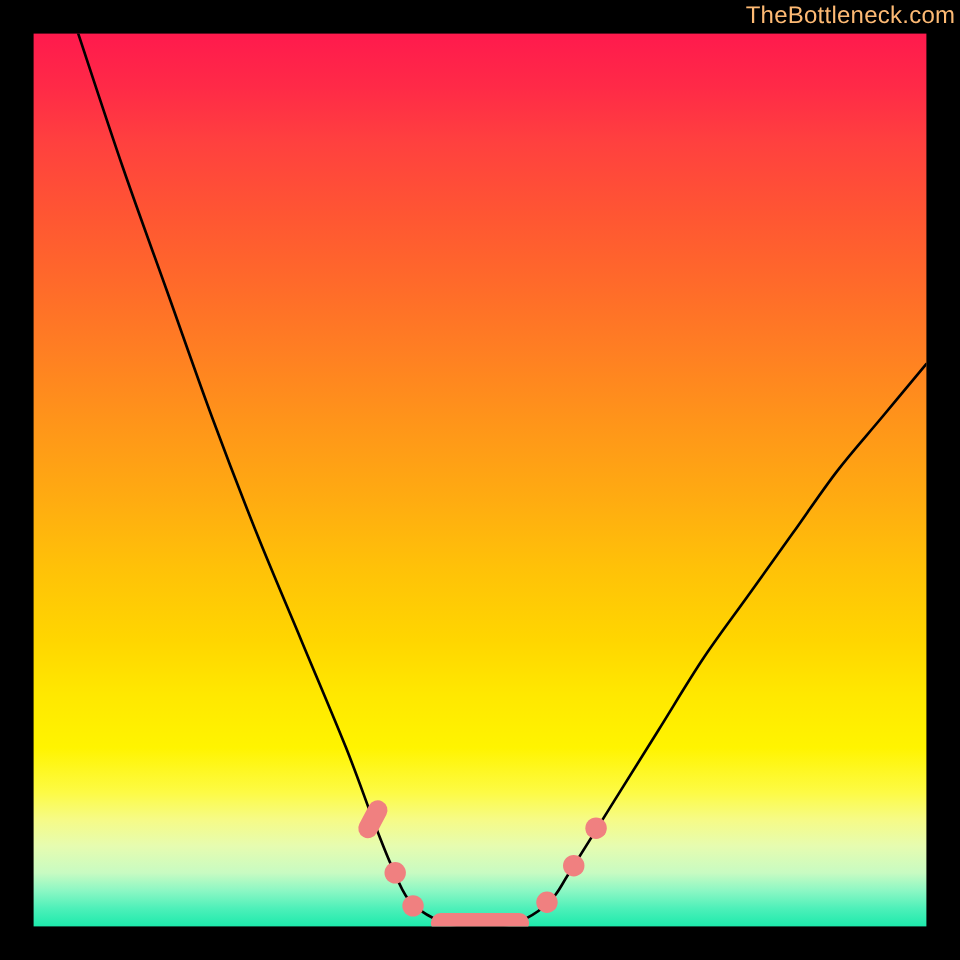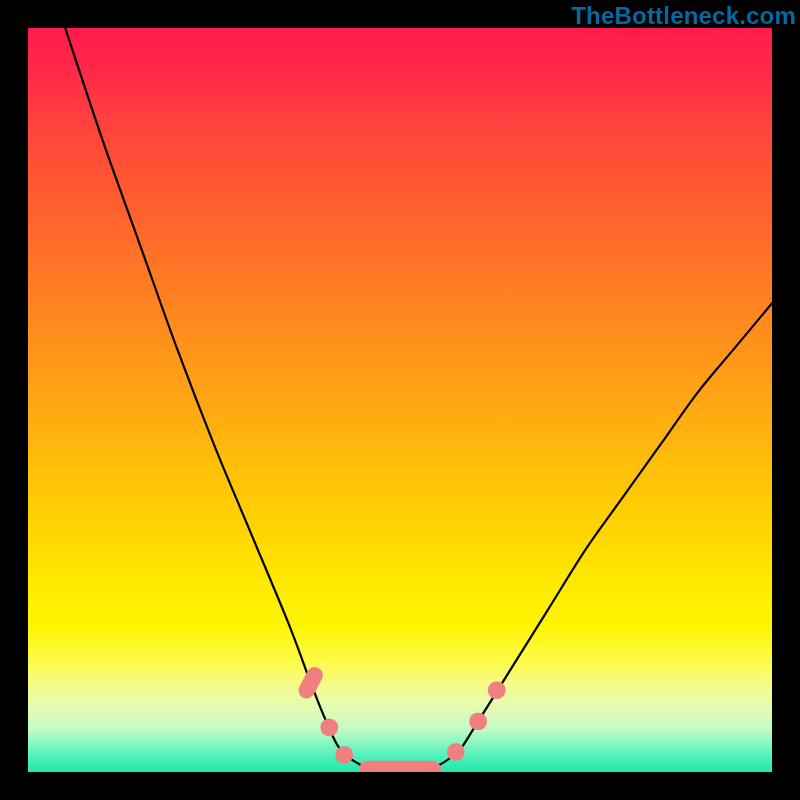--- a/index.html
+++ b/index.html
@@ -46,23 +46,23 @@
   }
   .curve {
     position: absolute;
     left: 0; top: 0;
     width: 744px; height: 744px;
   }
   .watermark {
     position: absolute;
     top: 2px;
     right: 4px;
-    color: #0369a1;
-    font-size: 24px;
-    font-weight: 700;
+    color: #fdba74;
+    font-size: 20px;
+    font-weight: 400;
     letter-spacing: 0.2px;
     user-select: none;
   }
 </style>
 </head>
 <body>
 
 <div class="frame">
   <div class="plot">
     <svg class="curve" viewBox="0 0 744 744" preserveAspectRatio="none">

